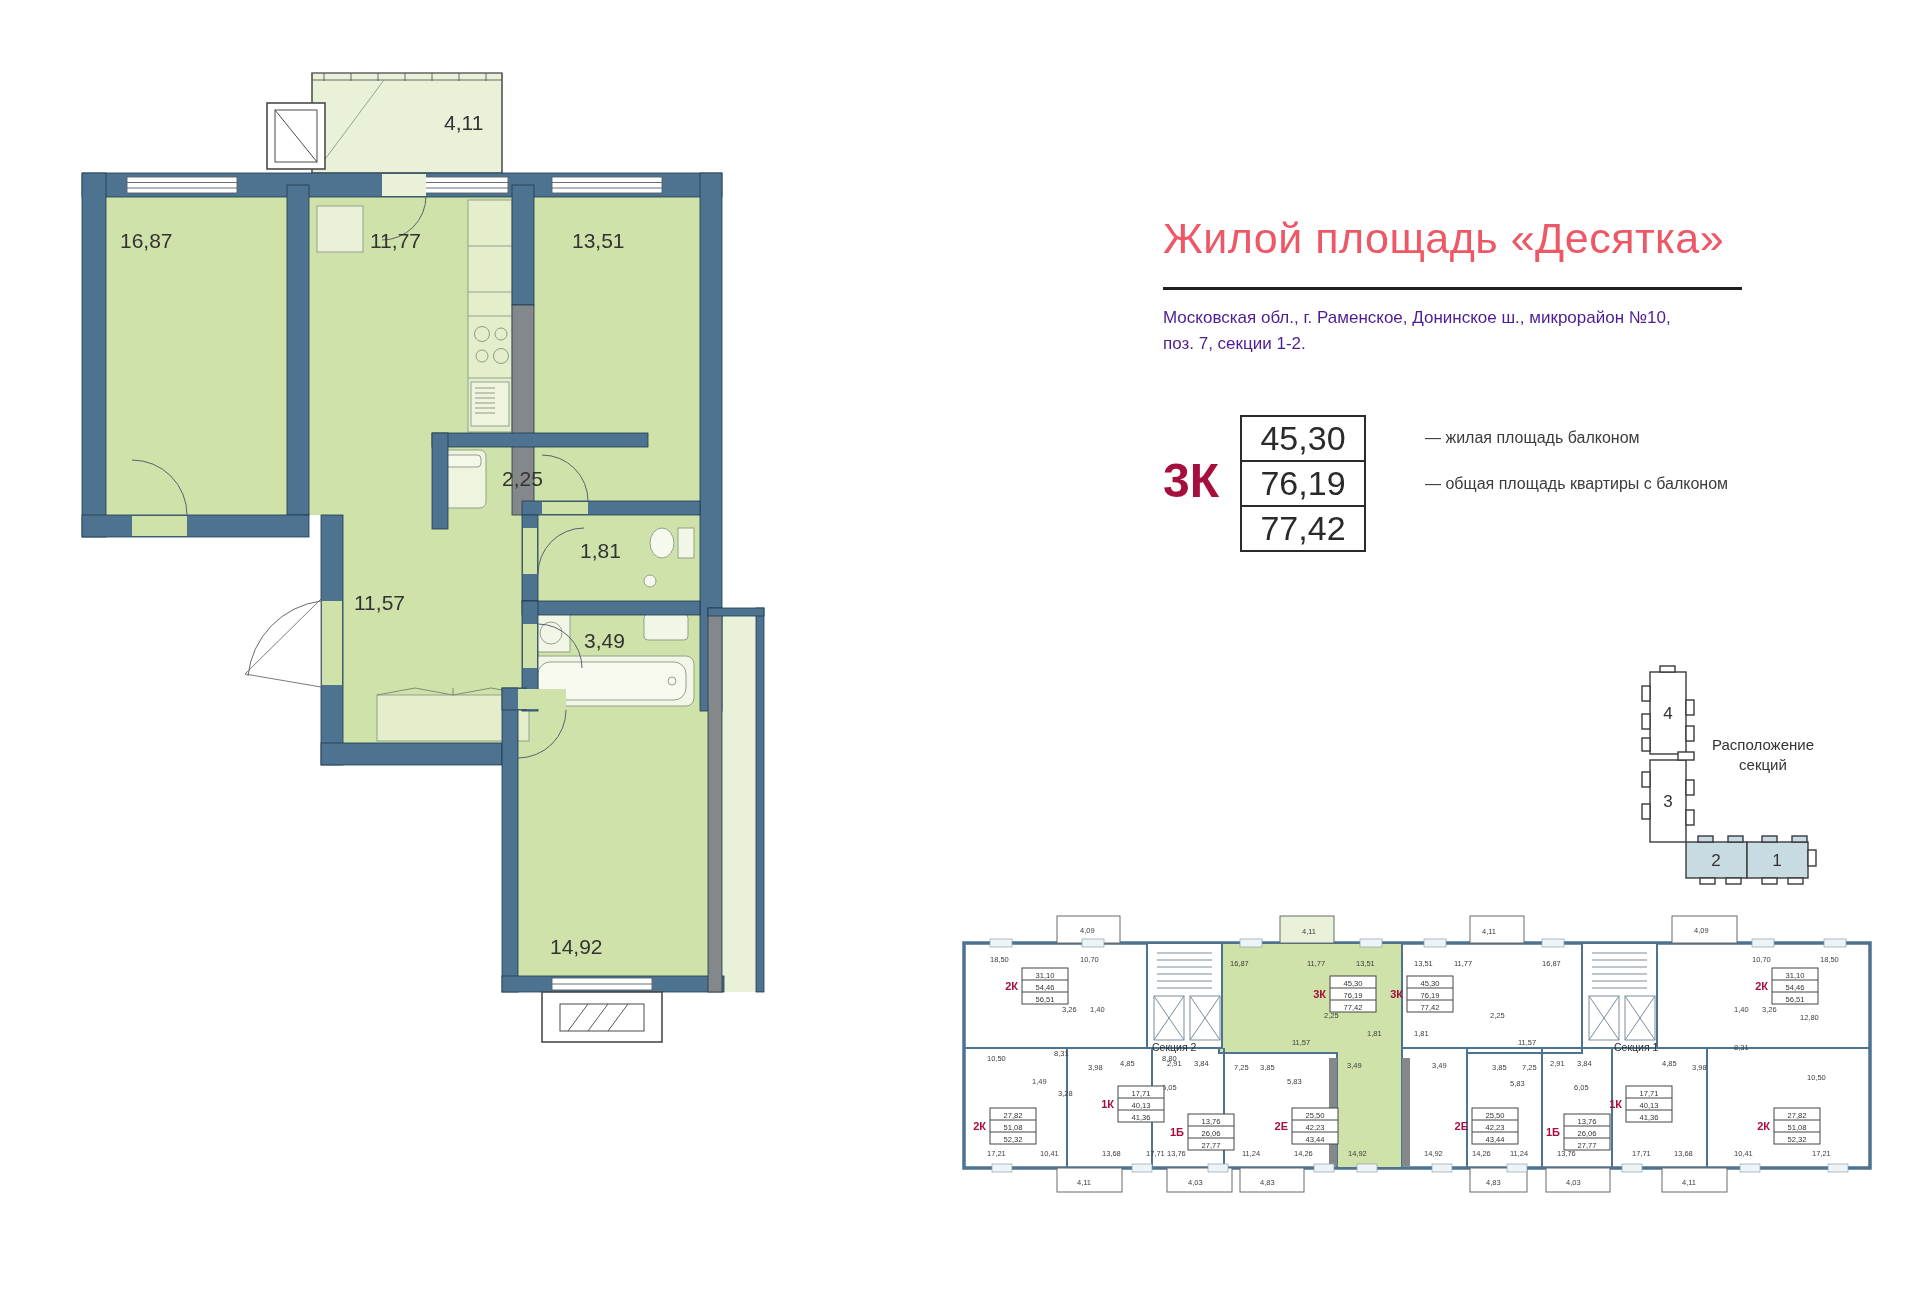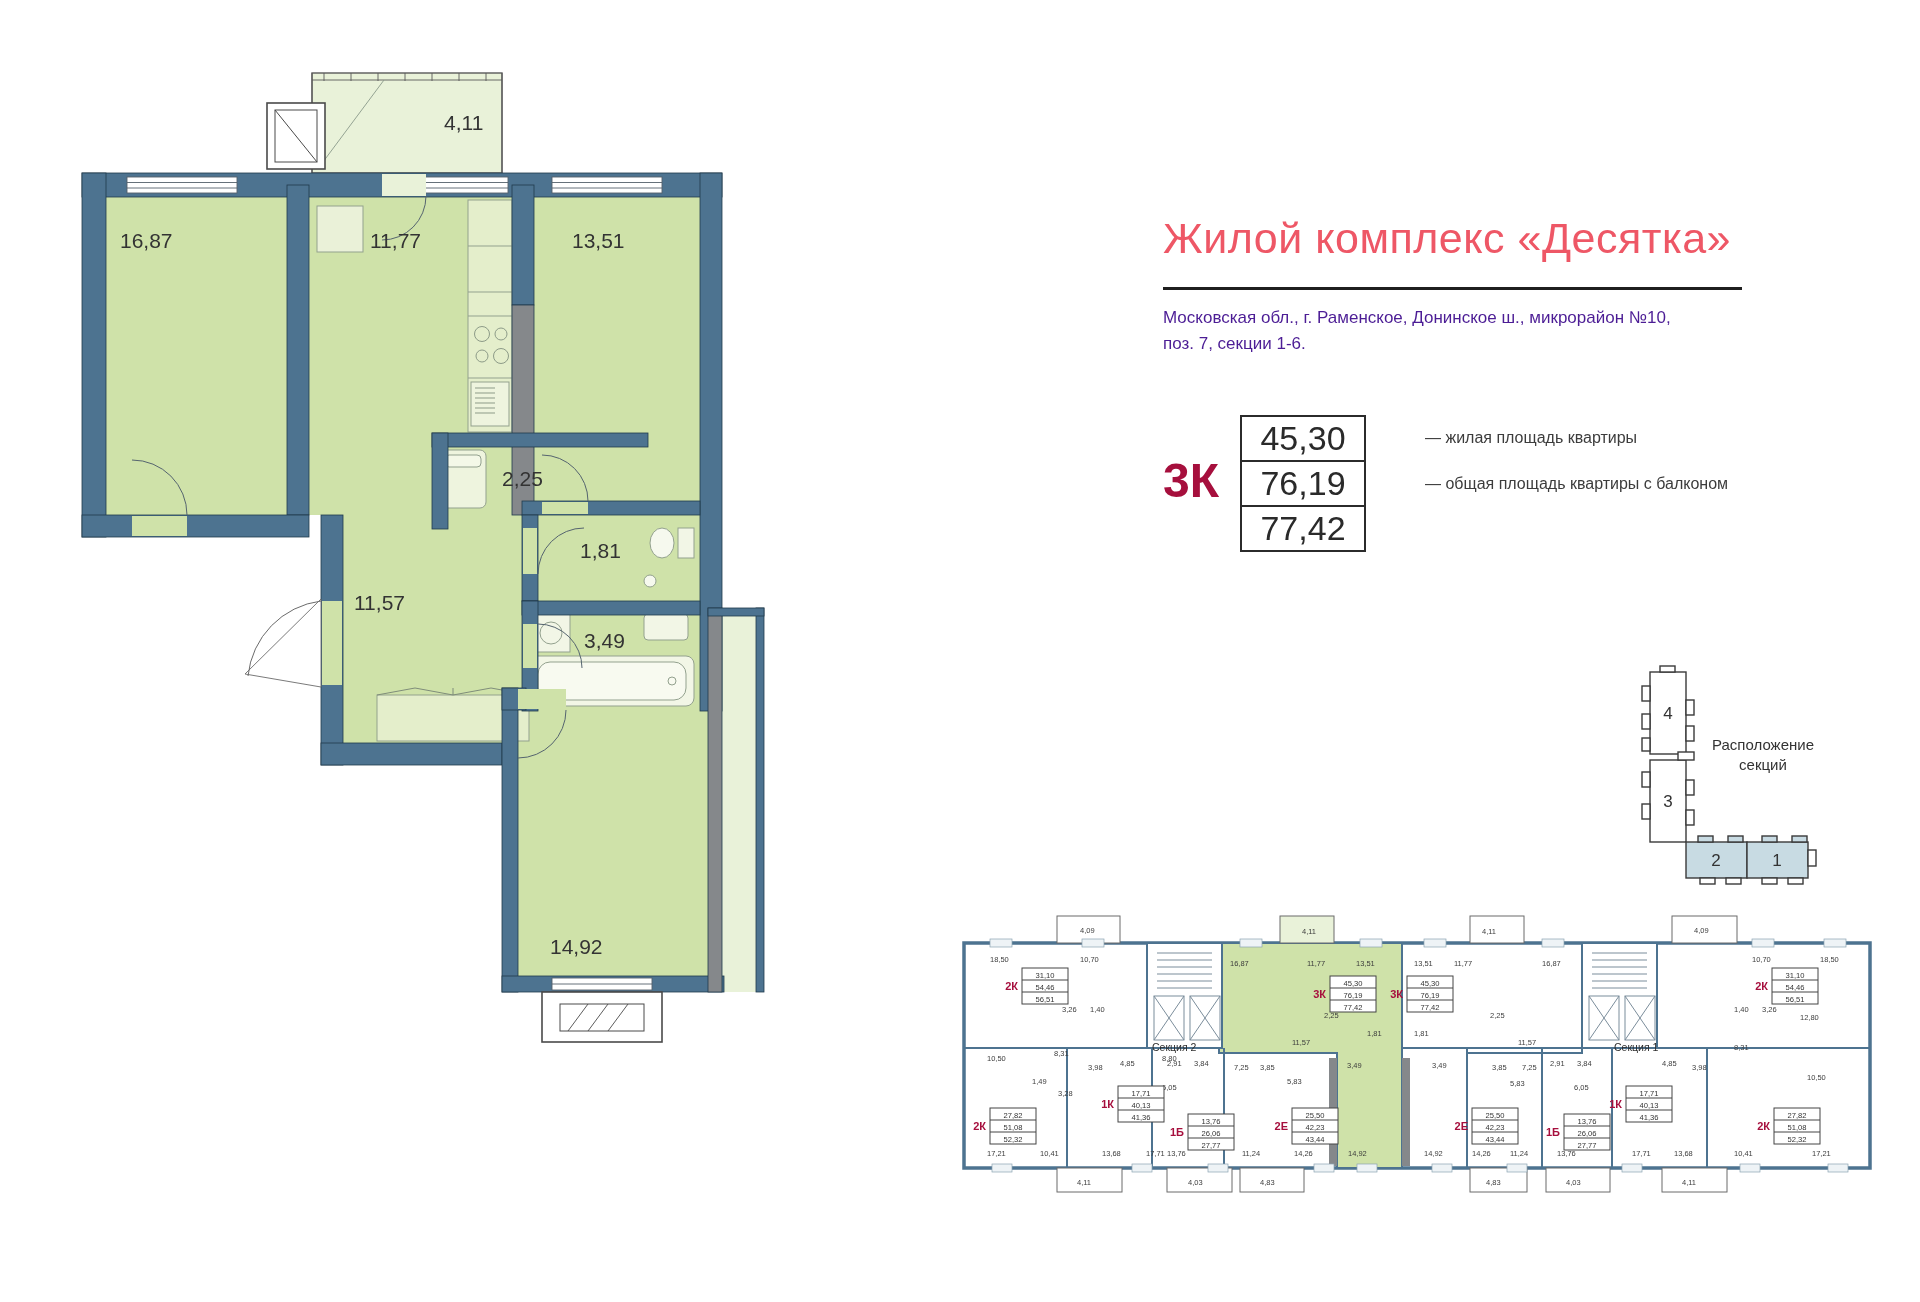--- a/index.html
+++ b/index.html
@@ -163,36 +163,36 @@
     <text x="500" y="200">13,51</text>
     <text x="372" y="82">4,11</text>
     <text x="430" y="438">2,25</text>
     <text x="508" y="510">1,81</text>
     <text x="282" y="562">11,57</text>
     <text x="512" y="600">3,49</text>
     <text x="478" y="906">14,92</text>
   </g>
 </svg>
 
-<div class="abs" id="page-title">Жилой комплекс «Десятка»</div>
+<div class="abs" id="page-title">Жилой площадь «Десятка»</div>
 <div class="abs" id="rule"></div>
 <div class="abs" id="address">
   <div>Московская обл., г. Раменское, Донинское ш., микрорайон №10,</div>
-  <div>поз. 7, секции 1-6.</div>
+  <div>поз. 7, секции 1-2.</div>
 </div>
 
 <div class="abs" id="summary">
   <div id="apt-type">3К</div>
   <div id="area-box">
     <div class="cell">45,30</div>
     <div class="cell">76,19</div>
     <div class="cell">77,42</div>
   </div>
   <div id="legend">
-    <div class="lg">— жилая площадь квартиры</div>
+    <div class="lg">— жилая площадь балконом</div>
     <div class="lg">— общая площадь квартиры с балконом</div>
   </div>
 </div>
 
 <svg class="abs" style="left:1628px;top:662px" width="280" height="230" viewBox="0 0 280 230">
   <g stroke="#3a3a3a" stroke-width="1.4" fill="#ffffff">
 
     <rect x="22" y="10" width="36" height="82"></rect>
     <rect x="32" y="4" width="15" height="6"></rect>
     <rect x="14" y="24" width="8" height="15"></rect>

